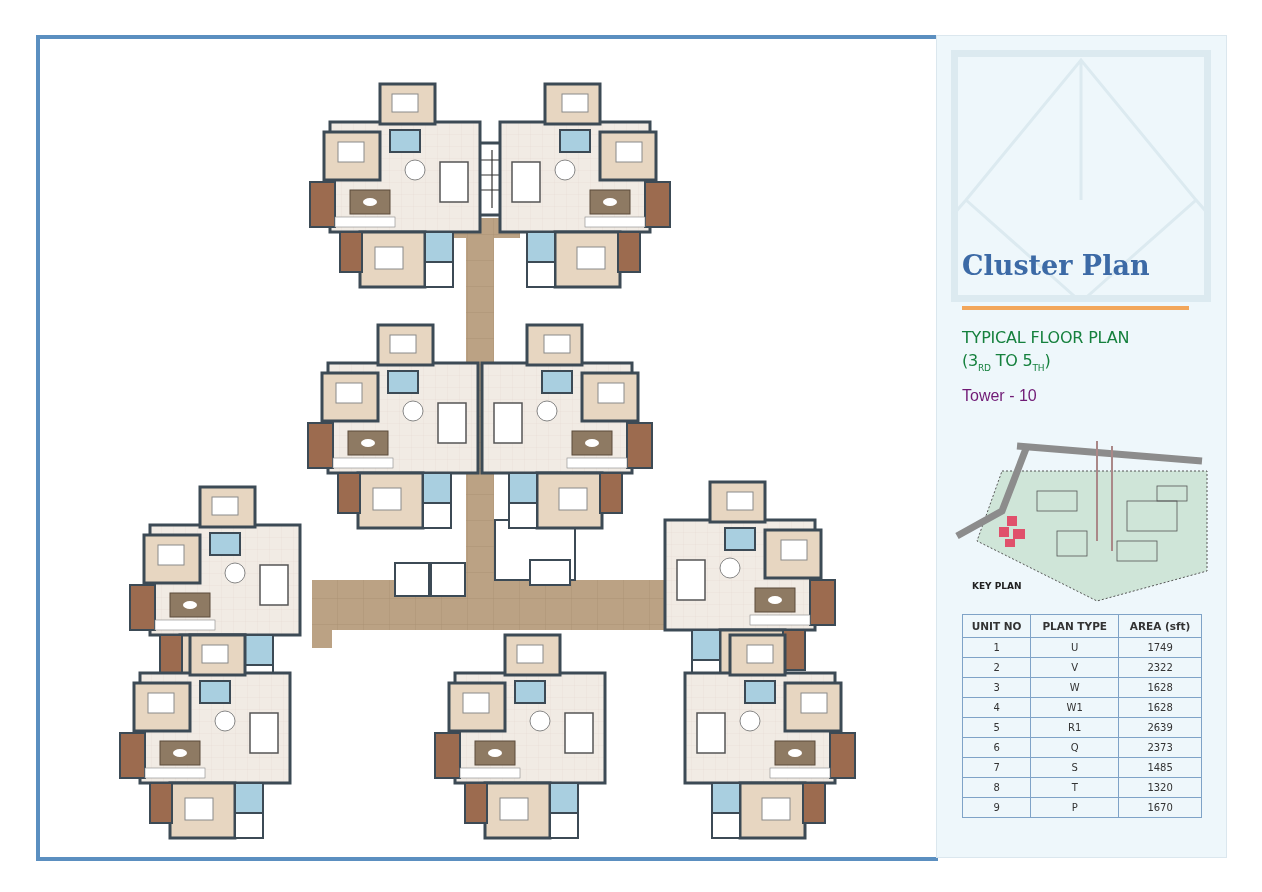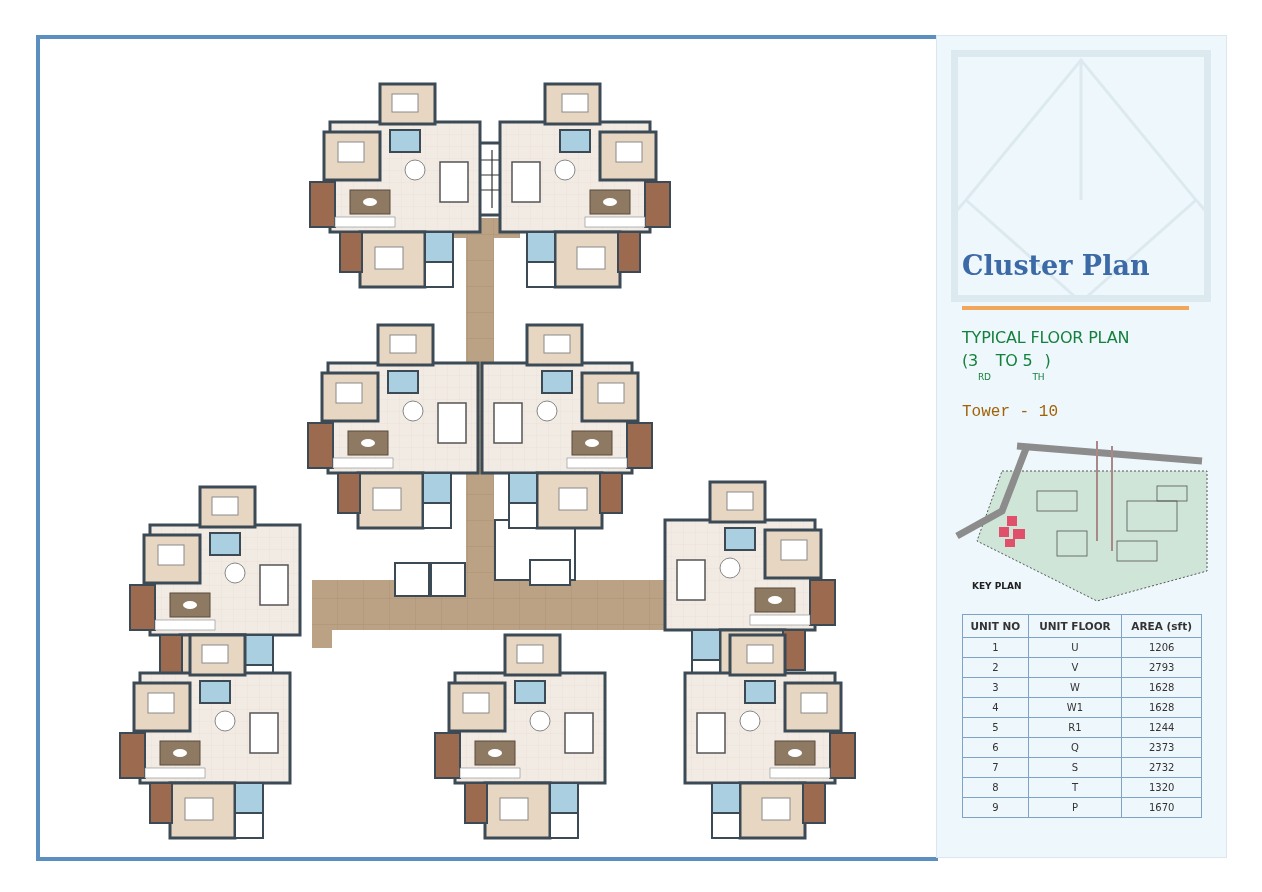--- a/index.html
+++ b/index.html
@@ -4,22 +4,22 @@
 <style>
   html,body{margin:0;padding:0;background:#ffffff;}
   body{width:1262px;height:892px;position:relative;overflow:hidden;font-family:"Liberation Sans",sans-serif;}
   .frame{position:absolute;left:36px;top:35px;width:898px;height:818px;border:4px solid #5b8fc0;border-right:none;box-sizing:content-box;background:#fff;}
   .plan{position:absolute;left:36px;top:35px;width:898px;height:822px;}
   .side{position:absolute;left:936px;top:35px;width:291px;height:823px;background:#eef7fb;border:1px solid #dbe7ee;box-sizing:border-box;}
   .deco{position:absolute;left:14px;top:14px;width:260px;height:252px;}
   .title{position:absolute;left:25px;top:214px;font-family:"DejaVu Serif",serif;font-weight:bold;font-size:27px;color:#3c6aa6;letter-spacing:0px;}
   .rule{position:absolute;left:25px;top:270px;width:227px;height:4px;background:#f2a65a;}
   .sub{position:absolute;left:25px;top:290px;font-size:16px;color:#15803d;line-height:23px;font-family:"DejaVu Sans",sans-serif;font-weight:normal;letter-spacing:-0.2px;}
-  .sub sup{font-size:9px;vertical-align:top;position:relative;top:17px;}
-  .tower{position:absolute;left:25px;top:367px;font-size:16px;color:#a16207;font-family:Liberation Mono, monospace;}
+  .sub sup{font-size:9px;vertical-align:top;position:relative;top:8px;}
+  .tower{position:absolute;left:25px;top:351px;font-size:16px;color:#701a75;font-family:Liberation Sans, sans-serif;}
   .keyplan{position:absolute;left:10px;top:395px;width:275px;height:185px;}
   .tbl{position:absolute;left:25px;top:578px;border-collapse:collapse;width:240px;font-family:"DejaVu Sans",sans-serif;}
   .tbl th,.tbl td{border:1.5px solid #7fa3c7;height:19px;padding:0;text-align:center;font-size:10px;color:#333;}
   .tbl th{font-weight:bold;font-size:10.5px;height:22px;border-radius:8px;}
   .tbl td{font-size:10px;}
 </style>
 </head>
 <body>
 
 <div class="frame"></div>
@@ -134,59 +134,59 @@
         <rect x="210" y="55" width="30" height="15"></rect>
       <rect x="110" y="100" width="30" height="25"></rect>
     </g>
     <text x="25" y="158" font-size="9" font-weight="bold" fill="#222" font-family="DejaVu Sans, sans-serif">KEY PLAN</text>
   </svg>
 
   <table class="tbl">
     <thead>
       <tr>
         <th>UNIT NO</th>
-        <th>UNIT FLOOR</th>
+        <th>PLAN TYPE</th>
         <th>AREA (sft)</th>
       </tr>
     </thead>
     <tbody>
       <tr>
           <td>1</td>
           <td>U</td>
-          <td>1206</td>
+          <td>1749</td>
         </tr>
       <tr>
           <td>2</td>
           <td>V</td>
-          <td>2793</td>
+          <td>2322</td>
         </tr>
       <tr>
           <td>3</td>
           <td>W</td>
           <td>1628</td>
         </tr>
       <tr>
           <td>4</td>
           <td>W1</td>
           <td>1628</td>
         </tr>
       <tr>
           <td>5</td>
           <td>R1</td>
-          <td>1244</td>
+          <td>2639</td>
         </tr>
       <tr>
           <td>6</td>
           <td>Q</td>
           <td>2373</td>
         </tr>
       <tr>
           <td>7</td>
           <td>S</td>
-          <td>2732</td>
+          <td>1485</td>
         </tr>
       <tr>
           <td>8</td>
           <td>T</td>
           <td>1320</td>
         </tr>
       <tr>
           <td>9</td>
           <td>P</td>
           <td>1670</td>

